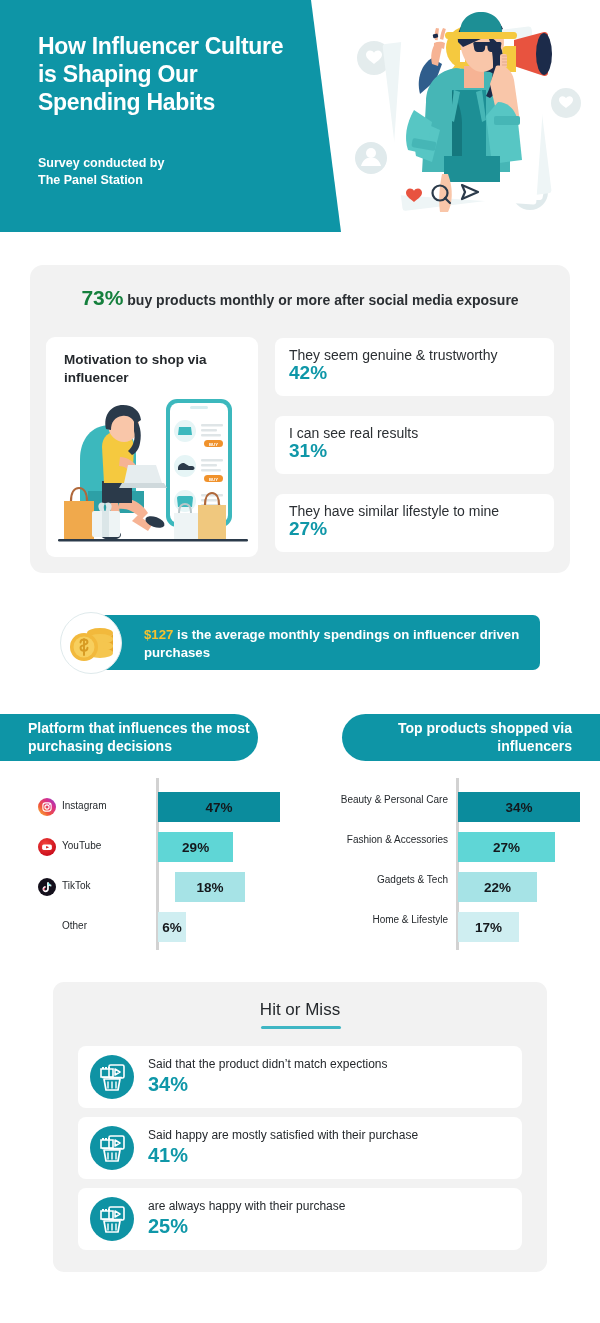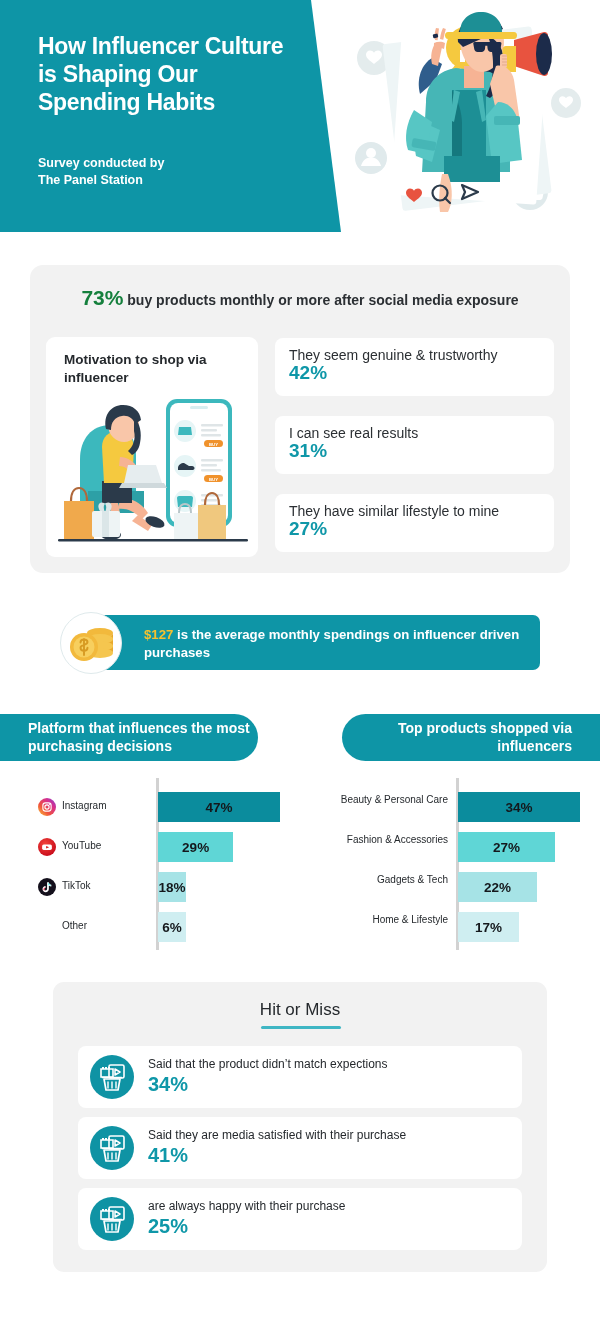--- a/index.html
+++ b/index.html
@@ -405,21 +405,21 @@
     </div>
 
     <div class="barrow b2">
       <svg class="plat-icon" viewBox="0 0 24 24">
         <circle cx="12" cy="12" r="12" fill="#14101c"></circle>
         <path d="M14.4 5.6c.4 2 1.6 3.2 3.4 3.4v2.3c-1.2 0-2.4-.4-3.3-1.1v4.5c0 2.4-1.9 4.3-4.2 4.3S6 17.1 6 14.7c0-2.3 1.8-4.1 4.1-4.2v2.4c-1 .1-1.8.9-1.8 1.8 0 1 .9 1.9 1.9 1.9s1.9-.9 1.9-1.9V5.6z" fill="#fff"></path>
         <path d="M13.3 5.6c.4 2 1.6 3.2 3.4 3.4v1.2c-1.5-.2-2.7-1-3.4-2.1z" fill="#26f4ee"></path>
         <path d="M9.4 12.9v1.2c-.7.3-1.2 1-1.2 1.7 0 .5.2 1 .5 1.3-.8-.3-1.4-1.2-1.4-2.2 0-1.1.9-2 2.1-2z" fill="#fe2c55"></path>
       </svg>
       <div class="cat-label">TikTok</div>
-      <div class="bar" id="L2" style="width: 28px; background: rgb(166, 227, 230);">
+      <div class="bar" id="L2" style="width: 70px; background: rgb(166, 227, 230); margin-left: 17px;">
         <span class="bar-val">18%</span>
       </div>
     </div>
 
     <div class="barrow b3">
       <div class="cat-label">Other</div>
       <div class="bar" id="L3" style="width: 28px; background: rgb(207, 238, 241);">
         <span class="bar-val">6%</span>
       </div>
     </div>
@@ -479,21 +479,21 @@
         <svg viewBox="0 0 44 44" width="44" height="44">
           <rect x="19" y="10" width="15" height="13" rx="1.6" fill="none" stroke="#fff" stroke-width="1.6"></rect>
           <path d="M11 14h12v8H11z" fill="none" stroke="#fff" stroke-width="1.6"></path>
           <path d="M12 12h2v2h-2zM15 12h2v2h-2zM18 12h2v2h-2z" fill="#fff"></path>
           <path d="M25 14l5 3-5 3z" fill="none" stroke="#fff" stroke-width="1.5" stroke-linejoin="round"></path>
           <path d="M14 24h16l-2 11H16z" fill="none" stroke="#fff" stroke-width="1.7" stroke-linejoin="round"></path>
           <path d="M18 27v6M22 27v6M26 27v6" stroke="#fff" stroke-width="1.4" stroke-linecap="round"></path>
           <path d="M12.5 22.5h19" stroke="#fff" stroke-width="1.7" stroke-linecap="round"></path>
         </svg>
       </div>
-      <div class="hm-label">Said they are media satisfied with their purchase</div>
+      <div class="hm-label">Said happy are mostly satisfied with their purchase</div>
       <div class="hm-value">41%</div>
     </div>
 
     <div class="hm-card c2">
       <div class="hm-badge">
         <svg viewBox="0 0 44 44" width="44" height="44">
           <rect x="19" y="10" width="15" height="13" rx="1.6" fill="none" stroke="#fff" stroke-width="1.6"></rect>
           <path d="M11 14h12v8H11z" fill="none" stroke="#fff" stroke-width="1.6"></path>
           <path d="M12 12h2v2h-2zM15 12h2v2h-2zM18 12h2v2h-2z" fill="#fff"></path>
           <path d="M25 14l5 3-5 3z" fill="none" stroke="#fff" stroke-width="1.5" stroke-linejoin="round"></path>

